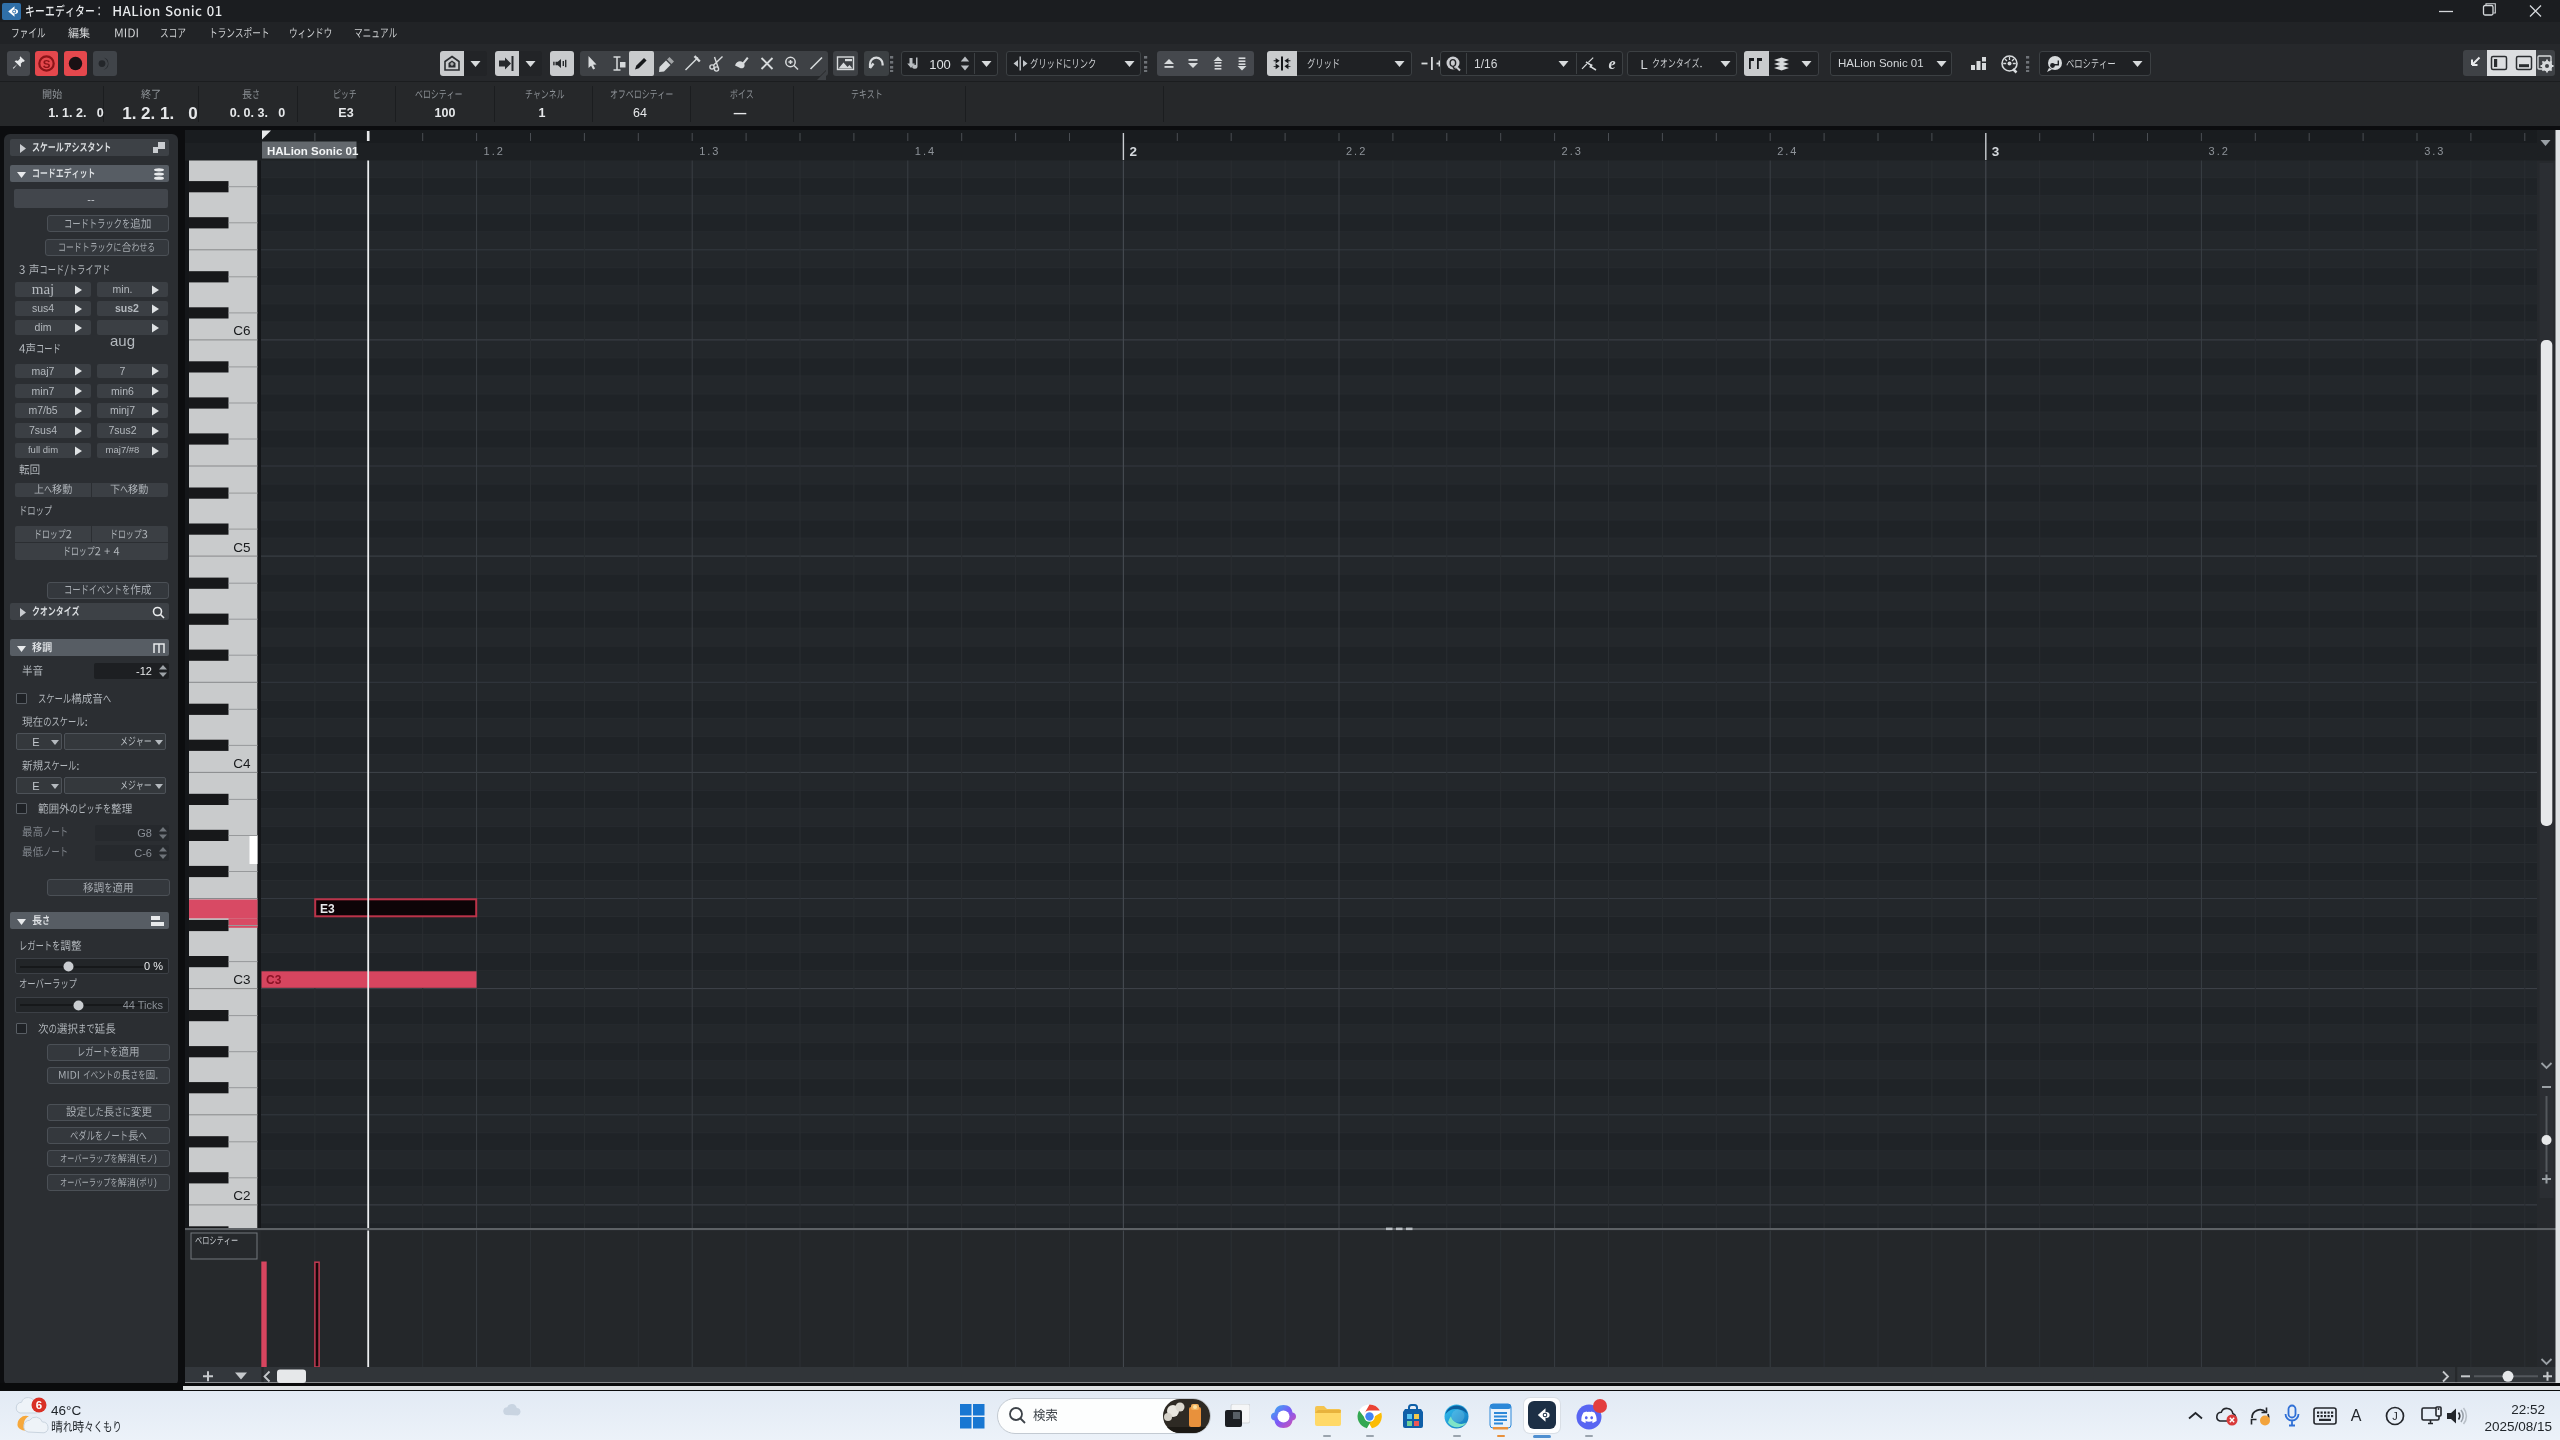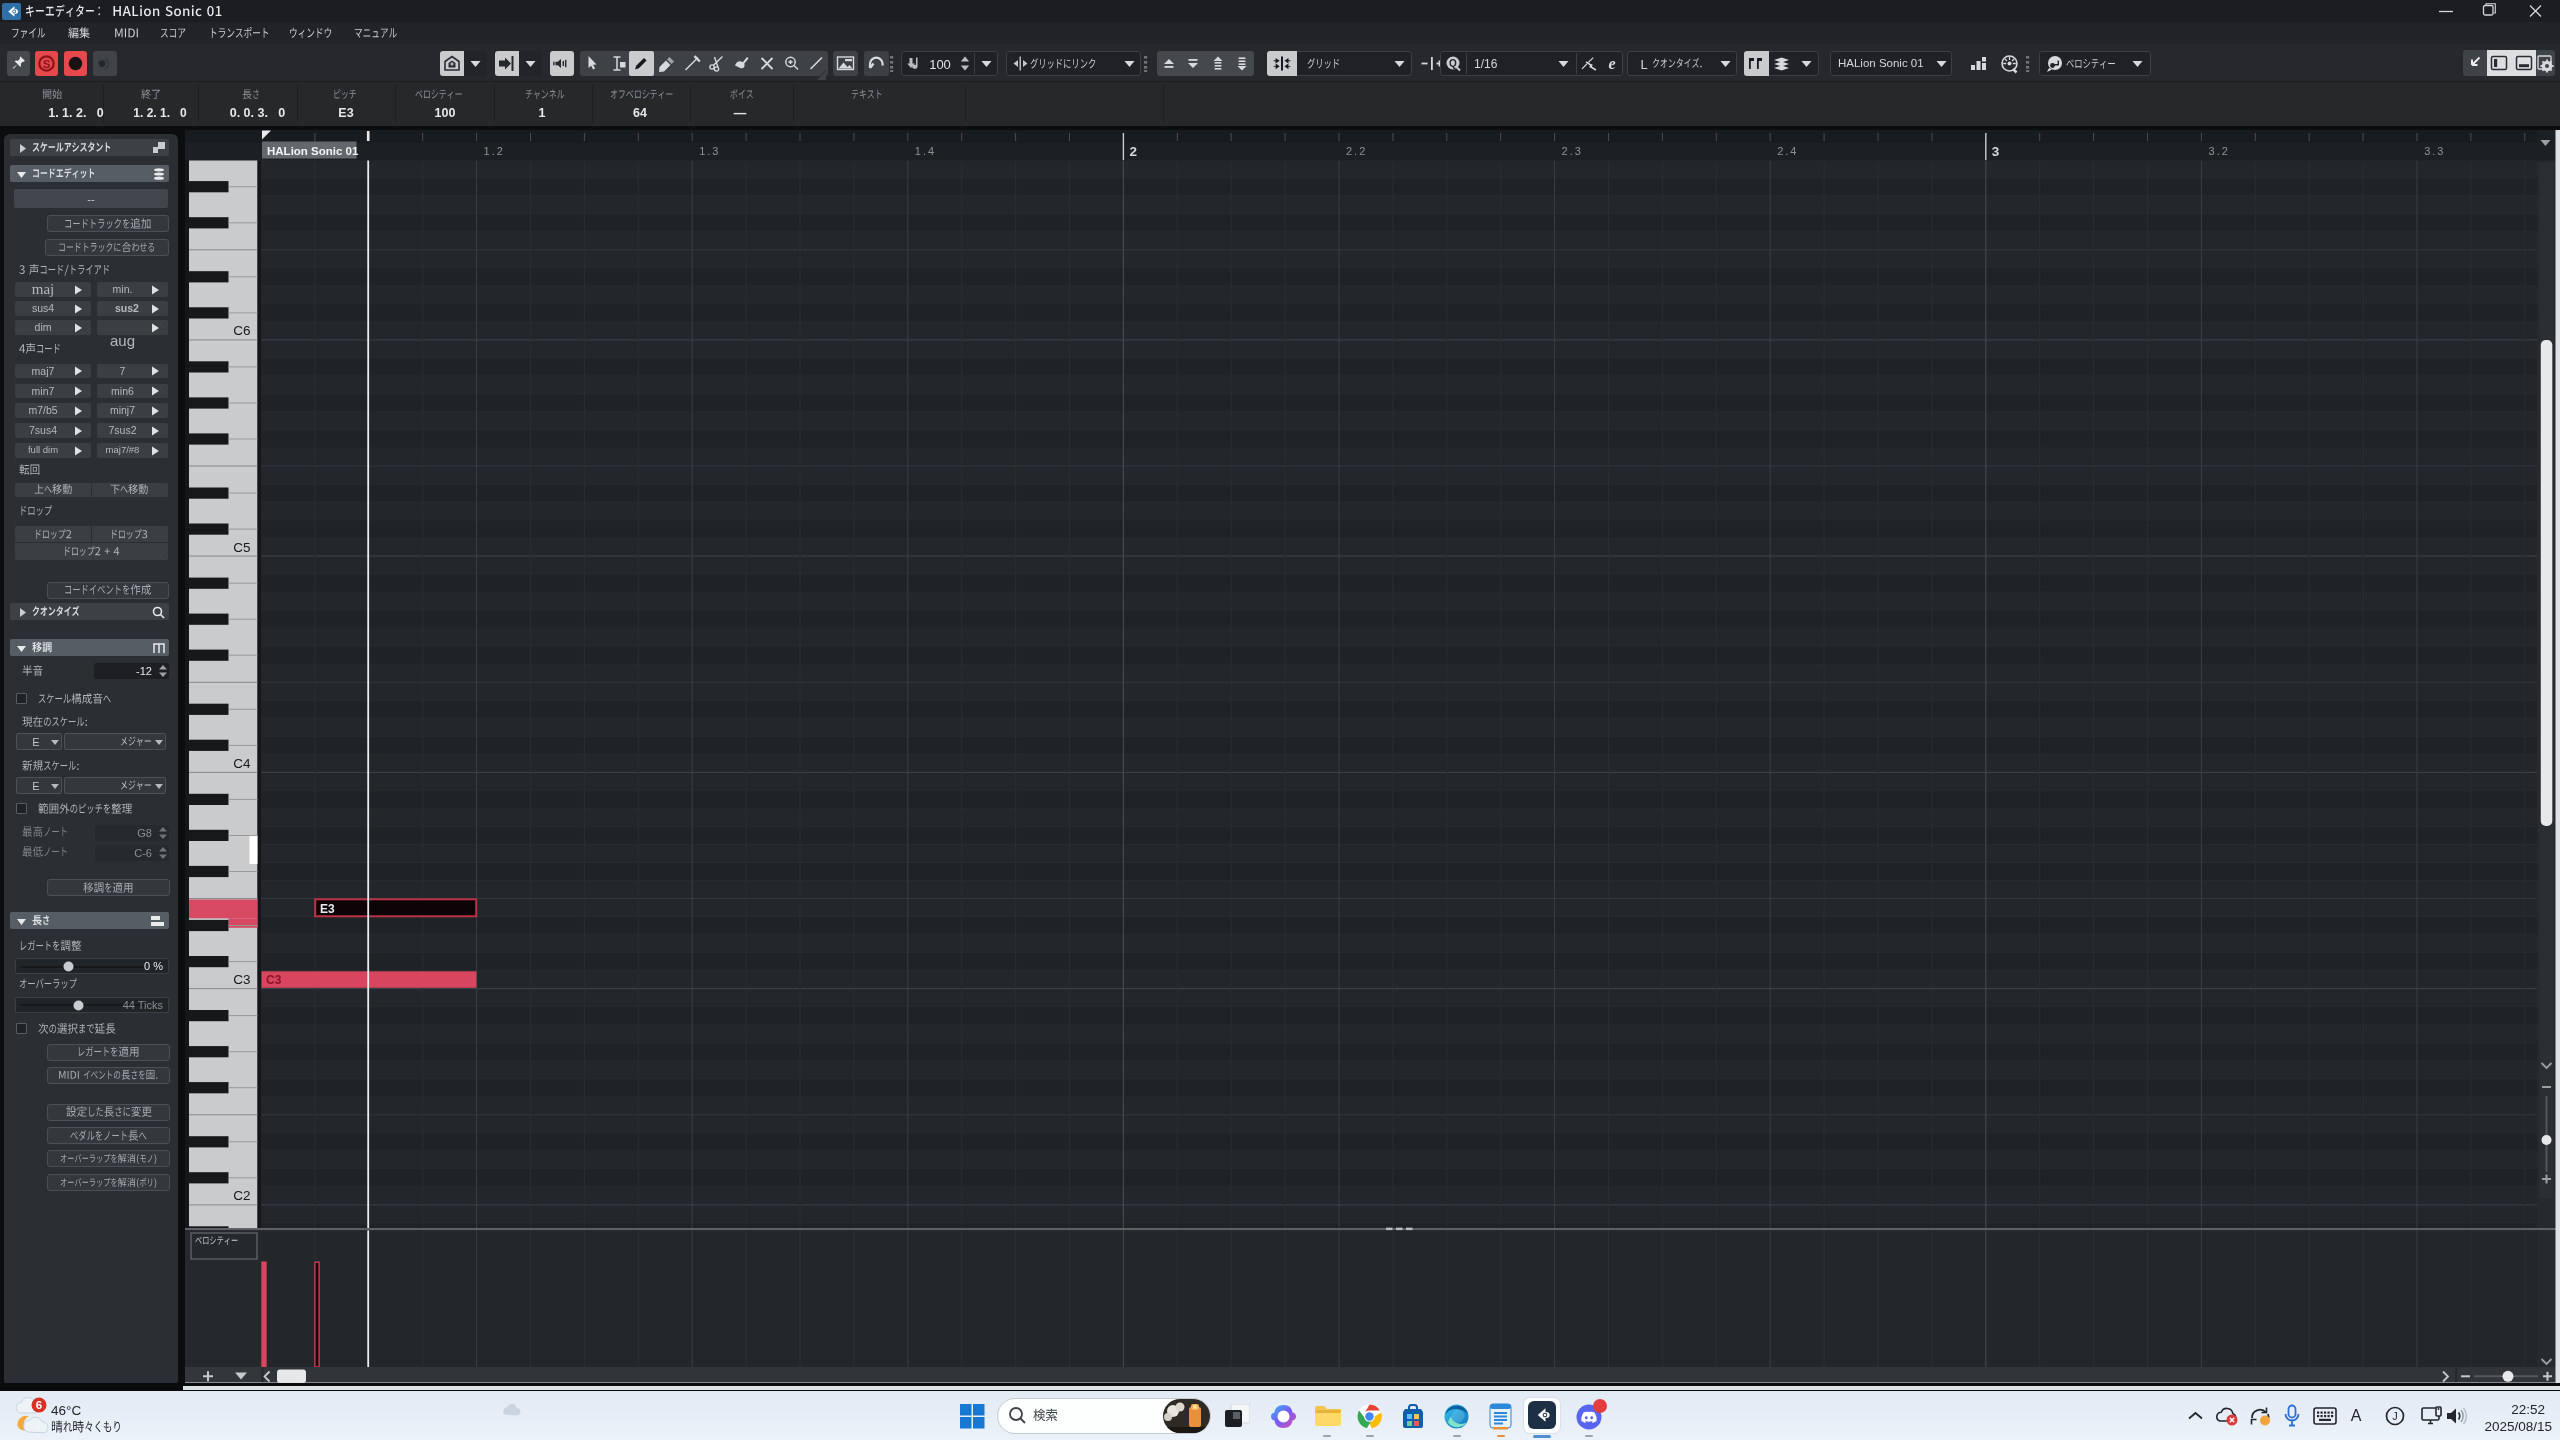--- a/index.html
+++ b/index.html
@@ -613,26 +613,26 @@
     <use href="#g19" transform="translate(7.9,12.2) scale(0.00792,-0.01100)"></use>
     <use href="#g26" transform="translate(15.8,12.2) scale(0.00792,-0.01100)"></use>
   </svg>
 <svg style="position:absolute;left:851.2px;top:85.8px;overflow:visible" width="32" height="16" fill="#8f9499">
     <use href="#g43" transform="translate(0.0,12.2) scale(0.00792,-0.01100)"></use>
     <use href="#g64" transform="translate(7.9,12.2) scale(0.00792,-0.01100)"></use>
     <use href="#g26" transform="translate(15.8,12.2) scale(0.00792,-0.01100)"></use>
     <use href="#g29" transform="translate(23.8,12.2) scale(0.00792,-0.01100)"></use>
   </svg>
 <div style="position:absolute;left:76px;transform:translateX(-50%);top:113.0px;transform:translateY(-50%) translateX(-50%);font-family:'Liberation Sans', sans-serif;font-size:12.5px;font-weight:700;color:#e6e8ea;white-space:pre;line-height:1">1. 1. 2.   0</div>
-<div style="position:absolute;left:160.0px;transform:translateX(-50%);top:113.0px;transform:translateY(-50%) translateX(-50%);font-family:'Liberation Sans', sans-serif;font-size:12px;font-weight:700;color:#e6e8ea;white-space:pre;line-height:1">1. 2. 1.   0</div>
+<div style="position:absolute;left:160.0px;transform:translateX(-50%);top:113.0px;transform:translateY(-50%) translateX(-50%);font-family:'Liberation Sans', sans-serif;font-size:17px;font-weight:700;color:#e6e8ea;white-space:pre;line-height:1">1. 2. 1.   0</div>
 <div style="position:absolute;left:257.5px;transform:translateX(-50%);top:113.0px;transform:translateY(-50%) translateX(-50%);font-family:'Liberation Sans', sans-serif;font-size:12.5px;font-weight:700;color:#e6e8ea;white-space:pre;line-height:1">0. 0. 3.   0</div>
 <div style="position:absolute;left:346.0px;transform:translateX(-50%);top:113.0px;transform:translateY(-50%) translateX(-50%);font-family:'Liberation Sans', sans-serif;font-size:12.5px;font-weight:700;color:#e6e8ea;white-space:pre;line-height:1">E3</div>
 <div style="position:absolute;left:445.0px;transform:translateX(-50%);top:113.0px;transform:translateY(-50%) translateX(-50%);font-family:'Liberation Sans', sans-serif;font-size:12.5px;font-weight:700;color:#e6e8ea;white-space:pre;line-height:1">100</div>
 <div style="position:absolute;left:542.0px;transform:translateX(-50%);top:113.0px;transform:translateY(-50%) translateX(-50%);font-family:'Liberation Sans', sans-serif;font-size:12.5px;font-weight:700;color:#e6e8ea;white-space:pre;line-height:1">1</div>
-<div style="position:absolute;left:640.0px;transform:translateX(-50%);top:113.0px;transform:translateY(-50%) translateX(-50%);font-family:'Liberation Sans', sans-serif;font-size:12.5px;font-weight:700;color:#e6e8ea;white-space:pre;line-height:1">64</div>
+<div style="position:absolute;left:640.0px;transform:translateX(-50%);top:113.0px;transform:translateY(-50%) translateX(-50%);font-family:'Liberation Sans', sans-serif;font-size:12.5px;font-weight:400;color:#e6e8ea;white-space:pre;line-height:1">64</div>
 <div style="position:absolute;left:740.0px;transform:translateX(-50%);top:113.0px;transform:translateY(-50%) translateX(-50%);font-family:'Liberation Sans', sans-serif;font-size:12.5px;font-weight:700;color:#e6e8ea;white-space:pre;line-height:1">—</div>
 <div style="position:absolute;left:0.0px;top:126.0px;width:2560.0px;height:8.0px;background:#0c0d0f;"></div>
 <svg style="position:absolute;left:185px;top:130px" width="2375" height="1256">
     <rect x="0" y="0" width="2375" height="1256" rx="7" fill="#222528"></rect>
     <rect x="0.0" y="0.0" width="2372.0" height="30.5" fill="#1d2023"></rect>
     <rect x="0.0" y="0.0" width="2372.0" height="13.0" fill="#191c1f"></rect>
     <line x1="129.9" y1="3.0" x2="129.9" y2="11.0" stroke="#4a4e53" stroke-width="1"></line>
     <line x1="183.8" y1="3.0" x2="183.8" y2="11.0" stroke="#4a4e53" stroke-width="1"></line>
     <line x1="237.7" y1="3.0" x2="237.7" y2="11.0" stroke="#4a4e53" stroke-width="1"></line>
     <line x1="291.6" y1="3.0" x2="291.6" y2="11.0" stroke="#4a4e53" stroke-width="1"></line>

